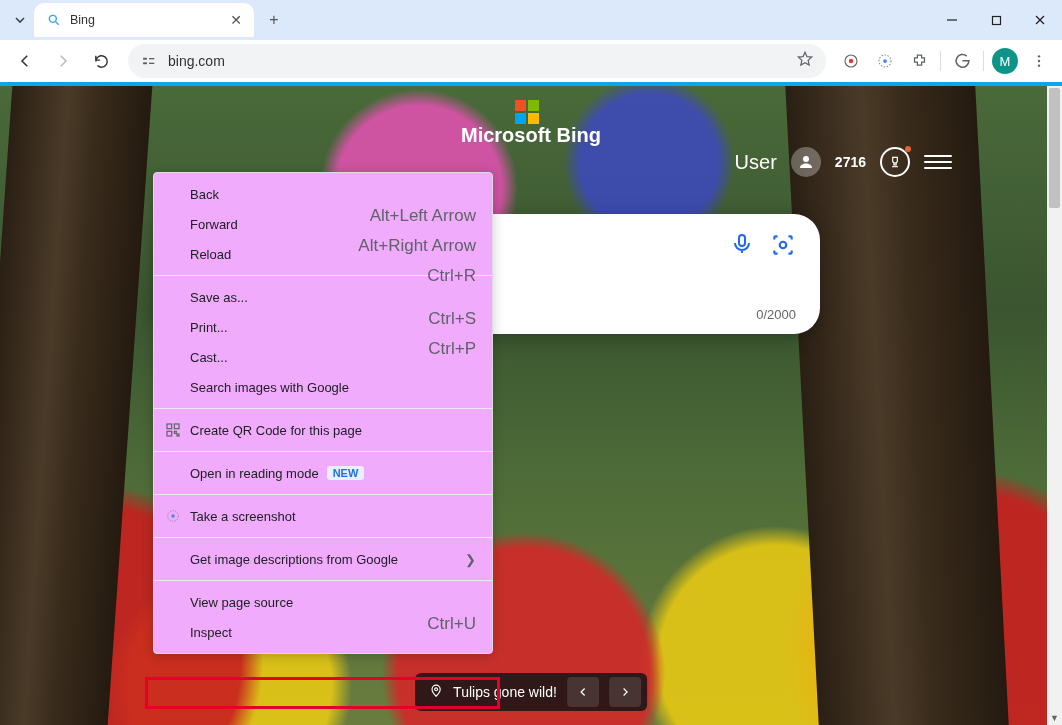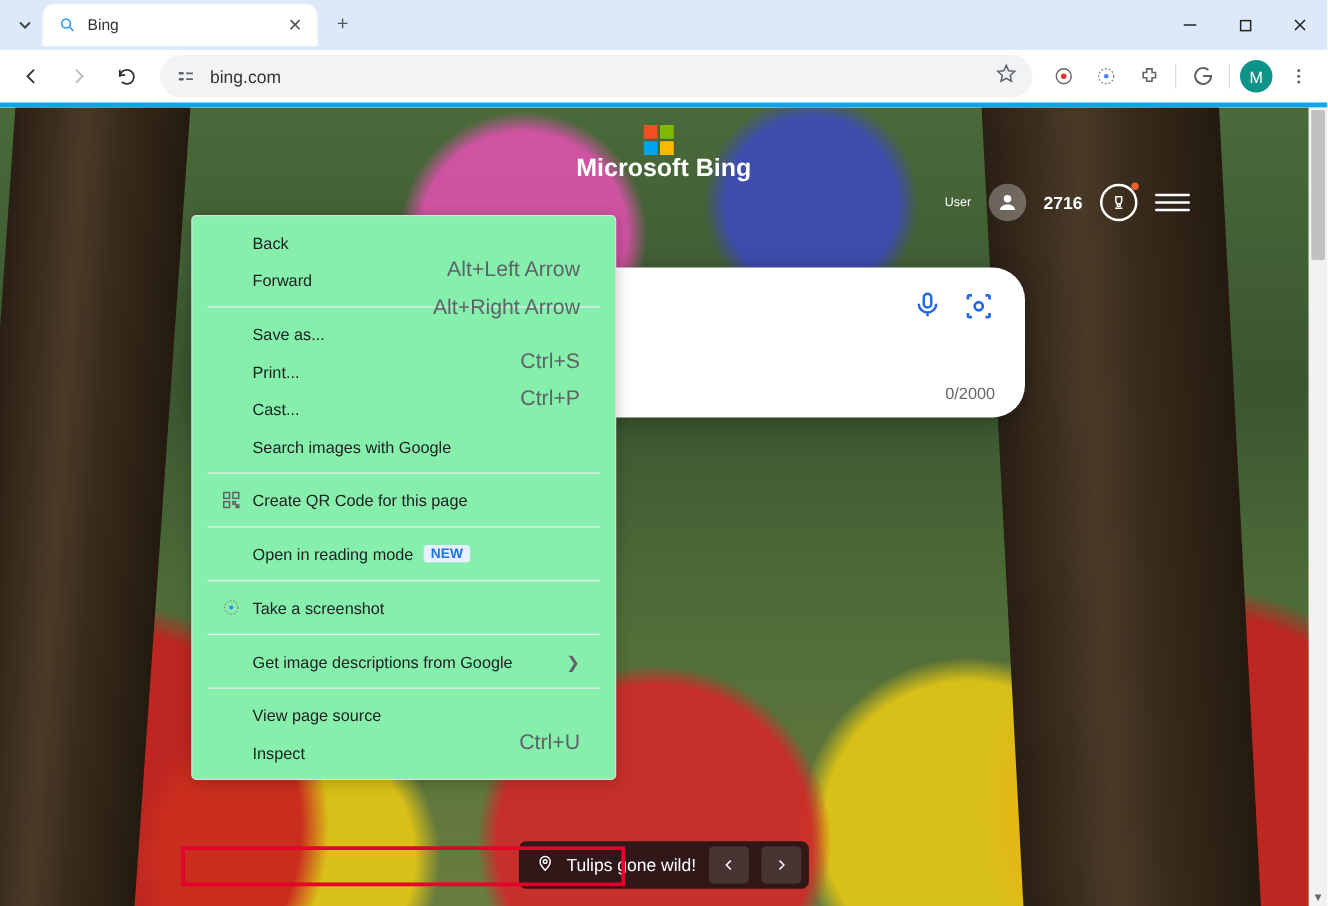--- a/index.html
+++ b/index.html
@@ -46,40 +46,40 @@
 }
 .trunk { position:absolute; top:0; bottom:0; background:linear-gradient(90deg,#2a1f14,#4a3a28 40%,#3a2c1c 60%,#241a10); }
 .trunk.l { left:-10px; width:140px; transform:skewX(-4deg); }
 .trunk.r { right:55px; width:190px; transform:skewX(3deg); }
 
 .bing-header { position:absolute; top:14px; left:110px; right:110px; display:flex; align-items:center; color:#fff;flex-direction:column; }
 .bing-logo-tiles { width:24px;height:24px; display:grid; grid-template-columns:1fr 1fr; grid-template-rows:1fr 1fr; gap:2px; margin-right:8px; }
 .bing-logo-tiles span:nth-child(1){background:#f25022}.bing-logo-tiles span:nth-child(2){background:#7fba00}.bing-logo-tiles span:nth-child(3){background:#00a4ef}.bing-logo-tiles span:nth-child(4){background:#ffb900}
 .bing-logo-text { font-size:20px; font-weight:600; }
 .bing-header-right { margin-left:auto; display:flex; align-items:center; gap:14px; }
-.user-label { font-size:10px; }
+.user-label { font-size:20px; }
 .user-av { width:30px;height:30px;border-radius:15px;background:rgba(255,255,255,.3);display:flex;align-items:center;justify-content:center; }
 .points { font-size:14px; font-weight:600; }
 .trophy { width:30px;height:30px;border:2px solid #fff;border-radius:15px;display:flex;align-items:center;justify-content:center;position:relative; }
 .trophy::after { content:""; position:absolute; top:-3px; right:-3px; width:6px;height:6px;background:#e8622c;border-radius:3px; }
 .hamburger { width:28px;height:28px;display:flex;flex-direction:column;justify-content:center;gap:4px;cursor:pointer; }
 .hamburger span { height:2px;background:#fff;border-radius:1px; }
 
 .search-box { position:absolute; top:128px; left:160px; width:660px; height:120px; background:#fff; border-radius:26px; box-shadow:0 4px 20px rgba(0,0,0,.25); padding:18px 24px 12px; display:flex; flex-direction:column; }
 .search-row { display:flex; align-items:flex-start; }
 .search-row .spacer { flex:1; }
 .mic { color:#2169eb; cursor:pointer; margin-right:16px; }
 .lens { color:#2169eb; cursor:pointer; }
 .char-count { font-size:13px; color:#666; text-align:right; margin-top:auto; }
 
 .caption-bar { position:absolute; bottom:14px; left:50%; transform:translateX(-50%); height:38px; background:rgba(20,20,20,.85); border-radius:6px; display:flex; align-items:center; padding:0 6px 0 14px; gap:10px; color:#fff; font-size:14px; }
 .cap-nav { width:32px;height:30px;background:rgba(255,255,255,.12);border-radius:4px;display:flex;align-items:center;justify-content:center;cursor:pointer; }
 
 
-.ctx { position:absolute; top:172px; left:153px; width:340px; background:#86efac; border:1px solid #dadce0; border-radius:4px; box-shadow:0 2px 12px rgba(0,0,0,.2); padding:6px 12px; font-size:13px; color:#202124; z-index:50; }
+.ctx { position:absolute; top:172px; left:153px; width:340px; background:#f0abfc; border:1px solid #dadce0; border-radius:4px; box-shadow:0 2px 12px rgba(0,0,0,.2); padding:6px 0; font-size:13px; color:#202124; z-index:50; }
 .ctx-item { height:30px; display:flex; align-items:center; padding:0 16px 0 36px; position:relative; cursor:default; }
 .ctx-item .shortcut { margin-left:auto; color:#5f6368; font-size:17px;margin-top:43px; }
 .ctx-item .lefticon { position:absolute; left:10px; width:18px; height:18px; display:flex; align-items:center; justify-content:center; color:#5f6368; }
 .ctx-item .rightarr { margin-left:auto; color:#5f6368; font-size:13px; }
 .ctx-sep { height:1px; background:#e8eaed; margin:6px 0; }
 .badge-new { margin-left:8px; background:#e8f0fe; color:#1a73e8; font-size:11px; font-weight:700; padding:1px 6px; border-radius:3px; }
 
 .highlight-box { position:absolute; border:3px solid #e4002b; pointer-events:none; z-index:60; }
 </style>
 </head>
@@ -268,20 +268,24 @@
 
 <div class="ctx" id="ctx">
     <div class="ctx-item">
       <span>Back</span>
       <span class="shortcut">Alt+Left Arrow</span>
     </div>
     <div class="ctx-item">
       <span>Forward</span>
       <span class="shortcut">Alt+Right Arrow</span>
     </div>
+    <div class="ctx-item">
+      <span>Reload</span>
+      <span class="shortcut">Ctrl+R</span>
+    </div>
     <div class="ctx-sep"></div>
     <div class="ctx-item">
       <span>Save as...</span>
       <span class="shortcut">Ctrl+S</span>
     </div>
     <div class="ctx-item">
       <span>Print...</span>
       <span class="shortcut">Ctrl+P</span>
     </div>
     <div class="ctx-item">

